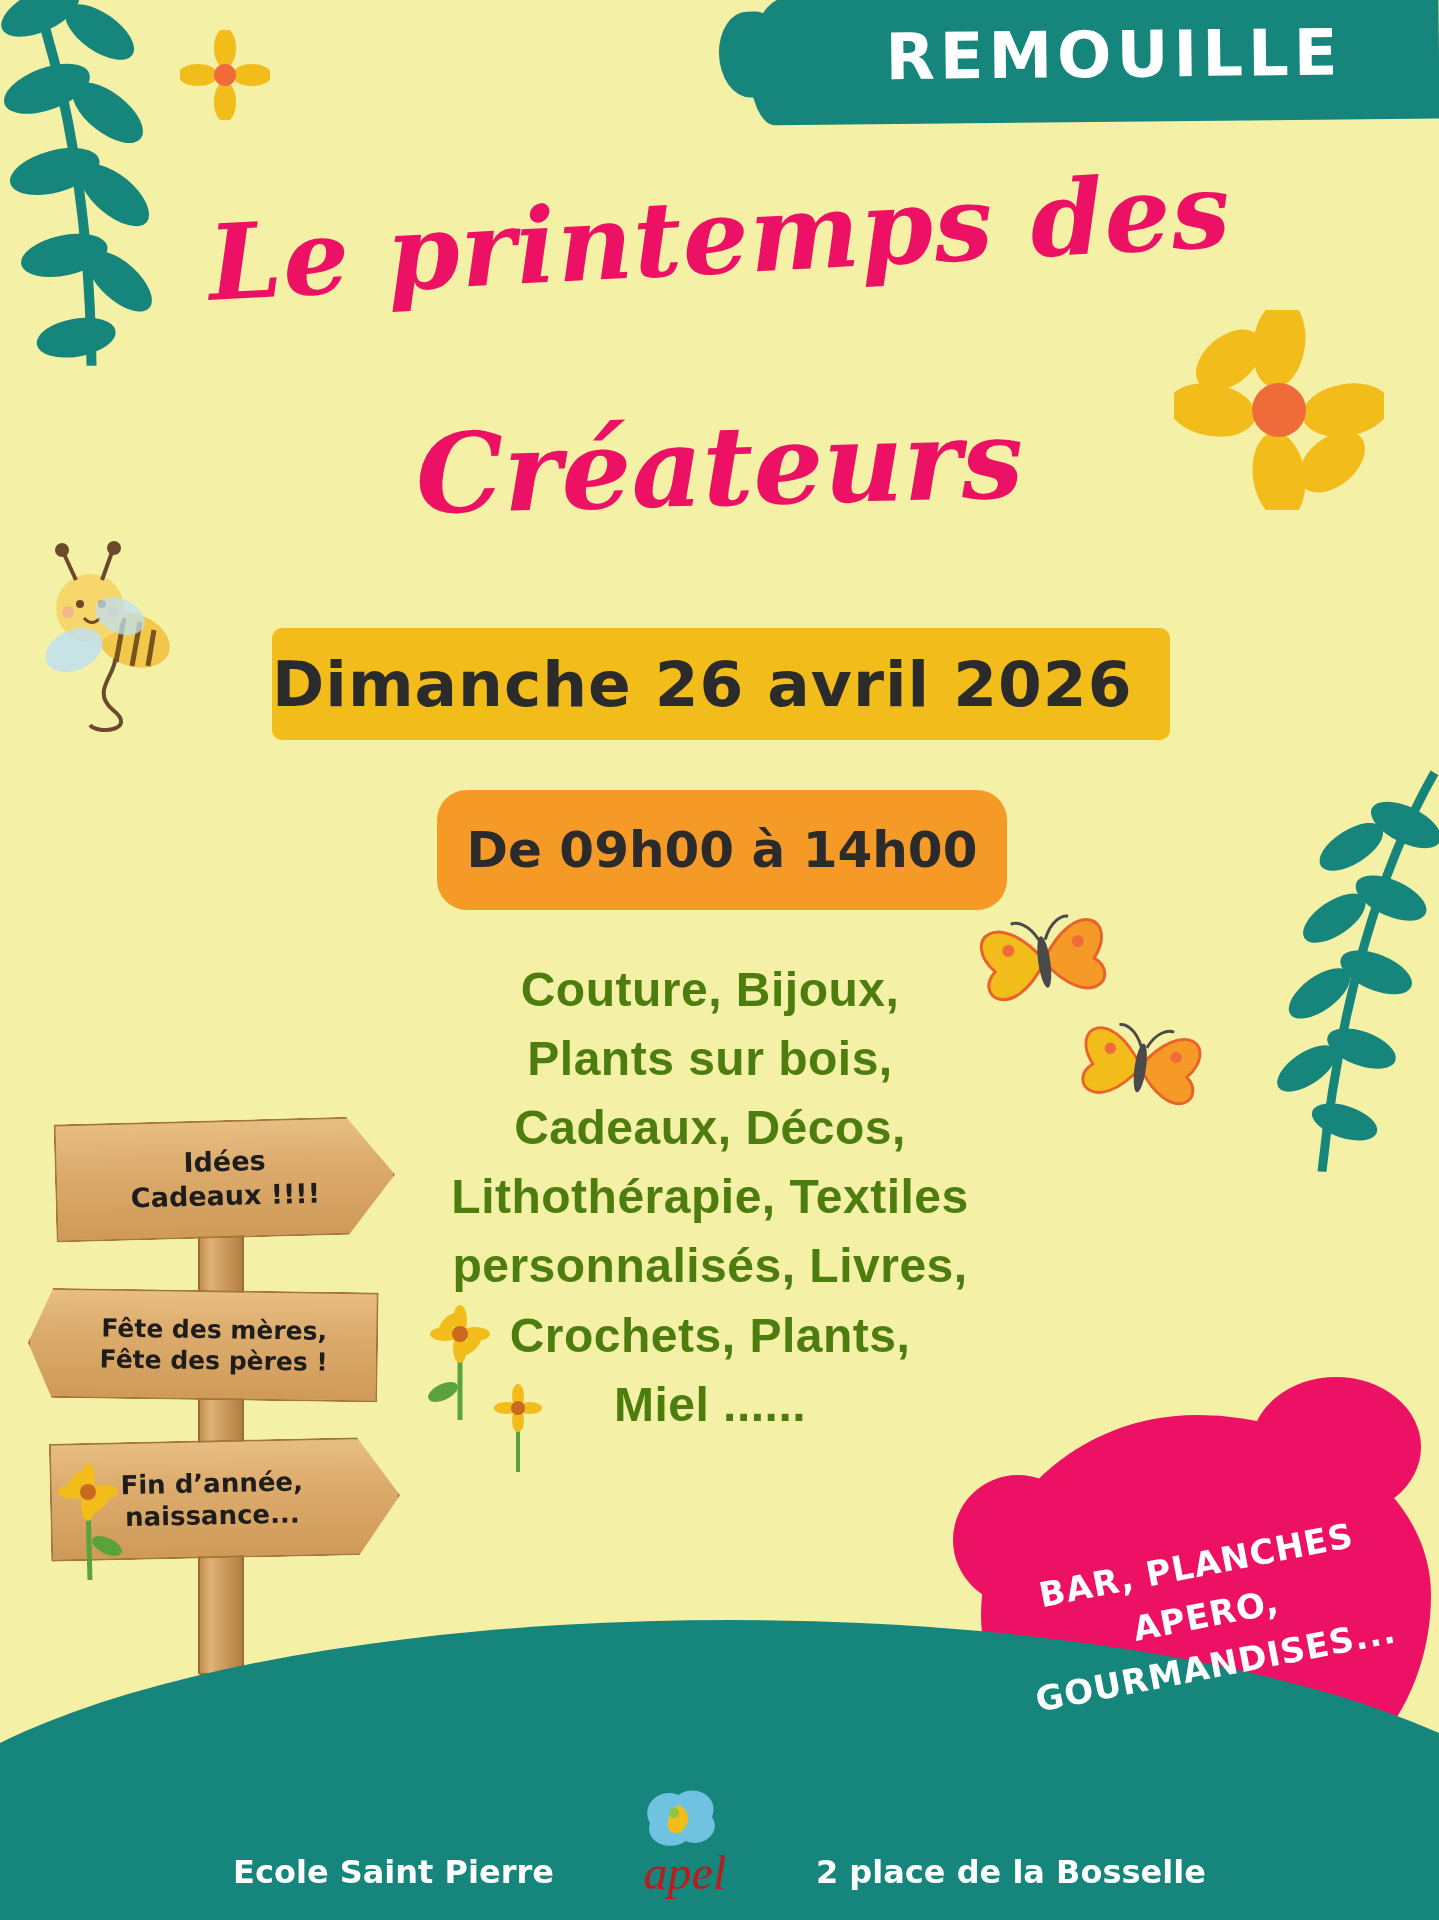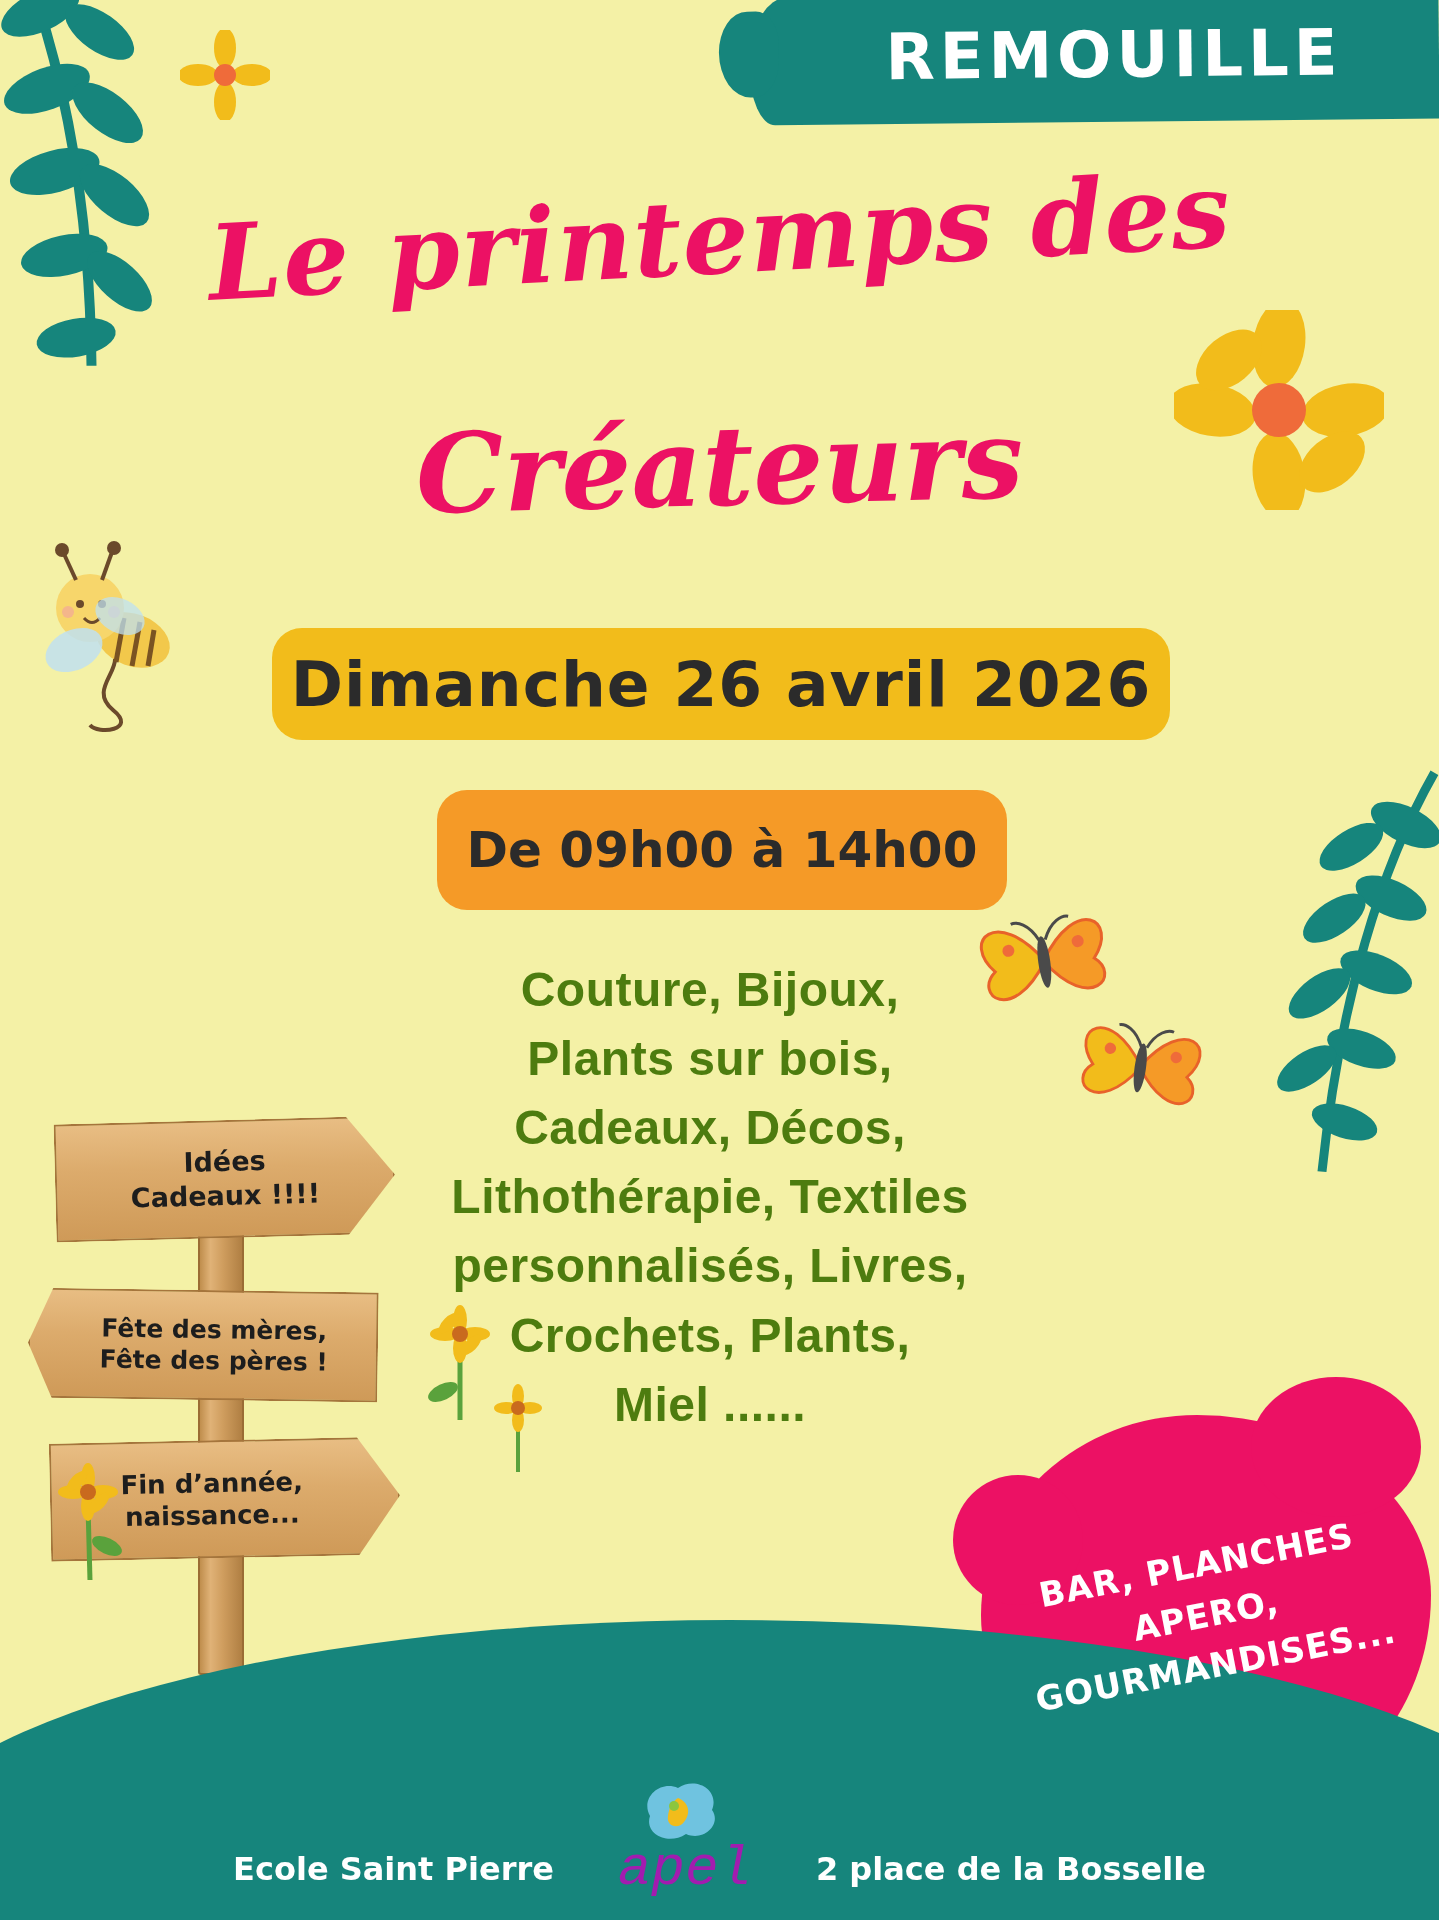--- a/index.html
+++ b/index.html
@@ -90,24 +90,23 @@
   }
 
   
   .date-pill {
     position: absolute;
     top: 628px;
     left: 272px;
     width: 898px;
     height: 112px;
     background: #f2bc1b;
-    border-radius: 30px;
+    border-radius: 10px;
     display: flex;
     align-items: center;
-    justify-content: center;
   }
   .date-pill span {
     font-size: 63px;
     font-weight: bold;
     color: #2b2b2b;
     font-family: "DejaVu Sans", sans-serif;
     letter-spacing: 1px;
   }
   .time-pill {
     position: absolute;
@@ -258,24 +257,24 @@
     font-family: "DejaVu Sans", sans-serif;
   }
   .apel-logo {
     position: relative;
     display: flex;
     align-items: flex-end;
     justify-content: center;
     width: 210px;
   }
   .apel-word {
-    color: #a21caf;
-    font-size: 56px;
+    color: #b91c1c;
+    font-size: 48px;
     font-style: italic;
-    font-family: Liberation Mono, monospace;
+    font-family: Liberation Serif, serif;
     line-height: 0.9;
   }
   .apel-mark {
     position: absolute;
     top: -68px;
     left: 58px;
     width: 86px;
     height: 72px;
   }
 

